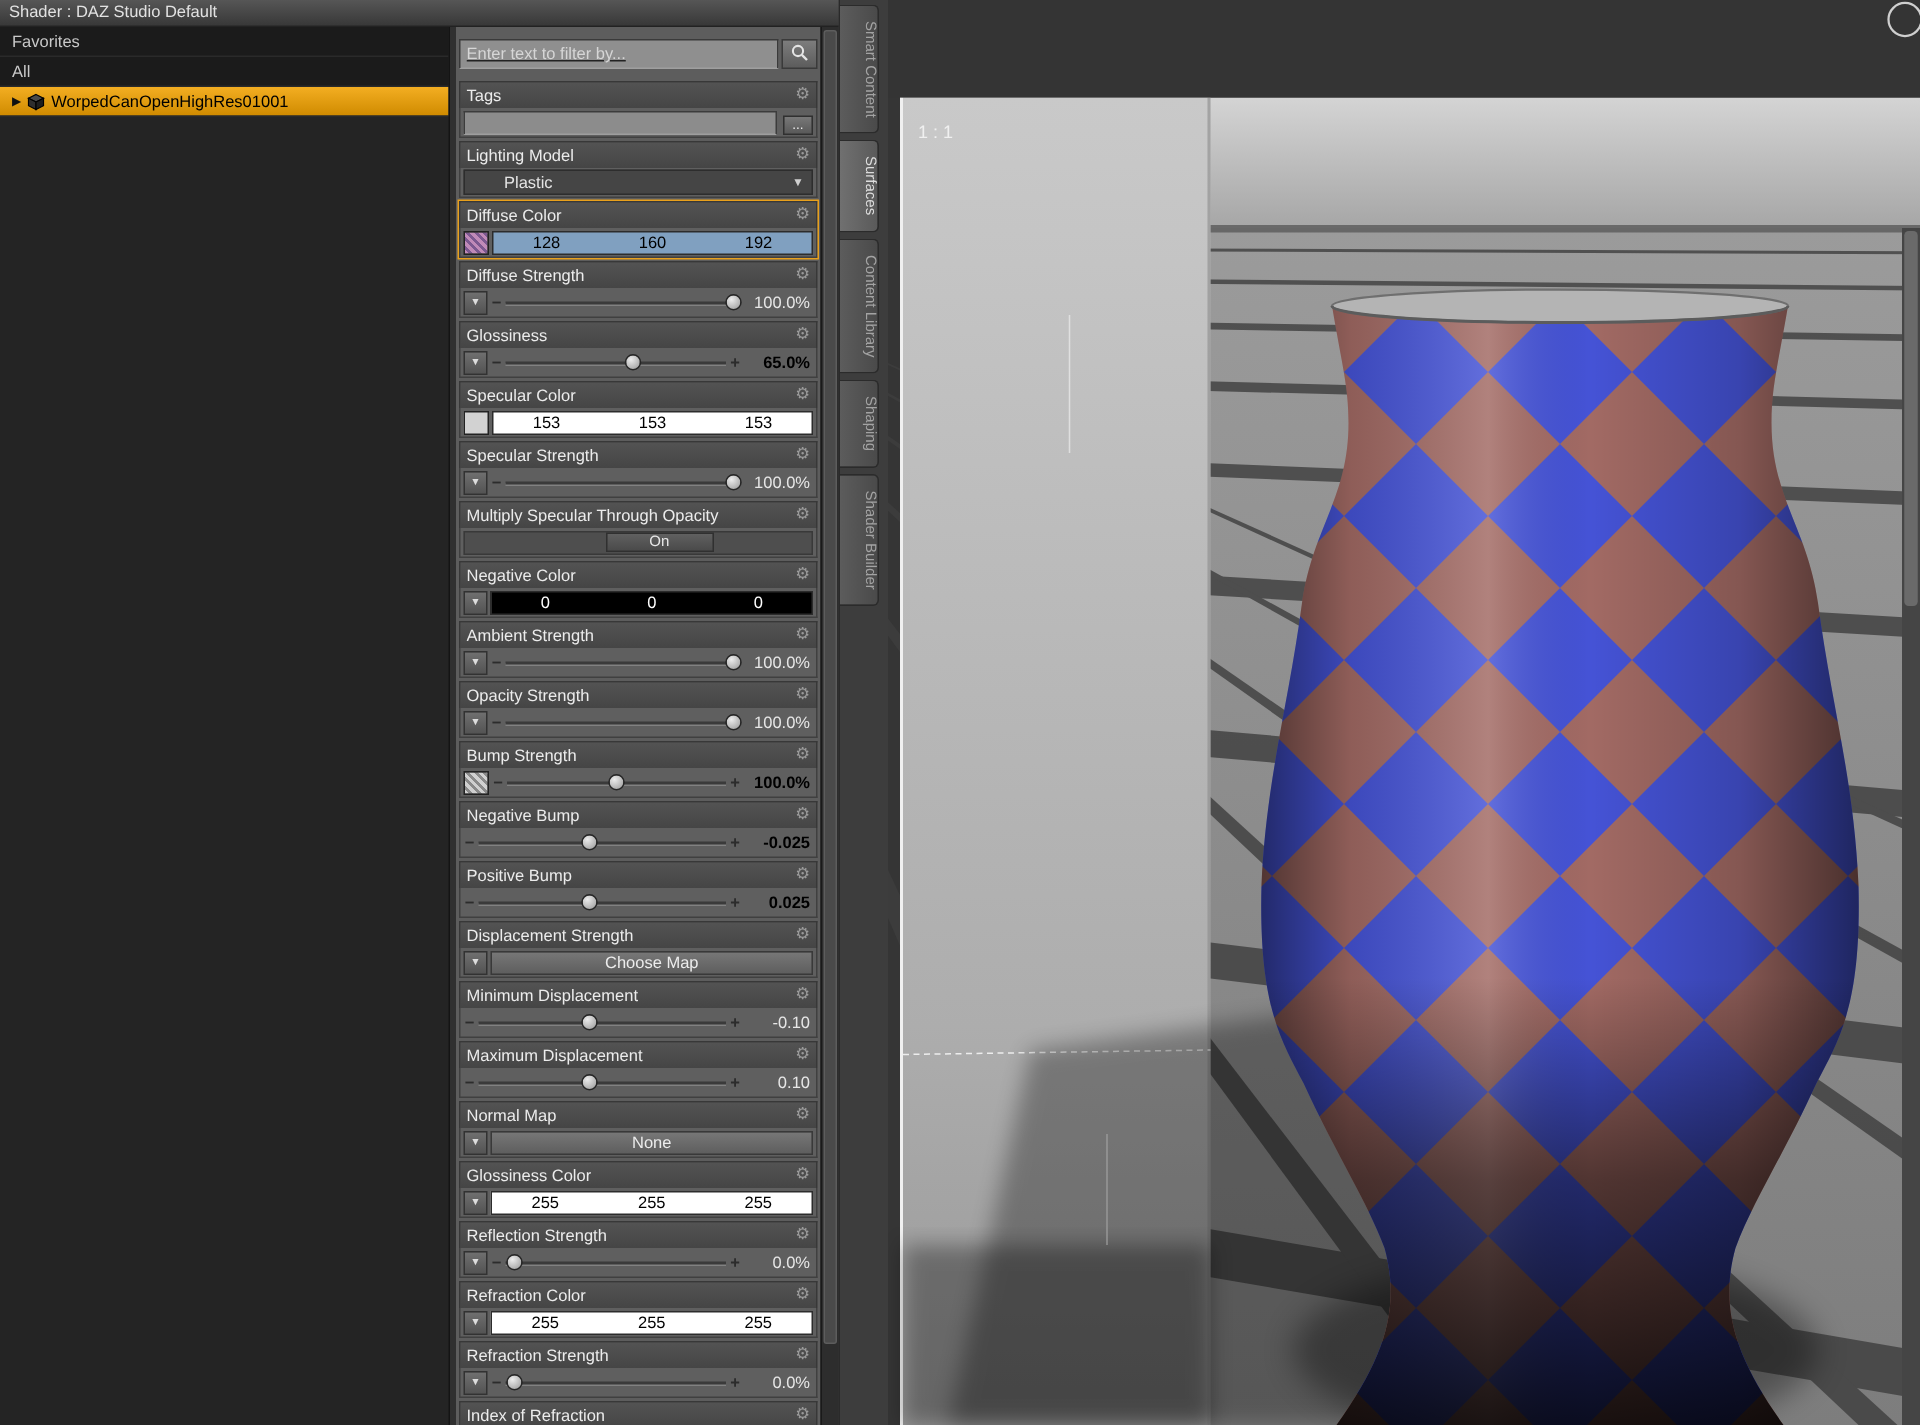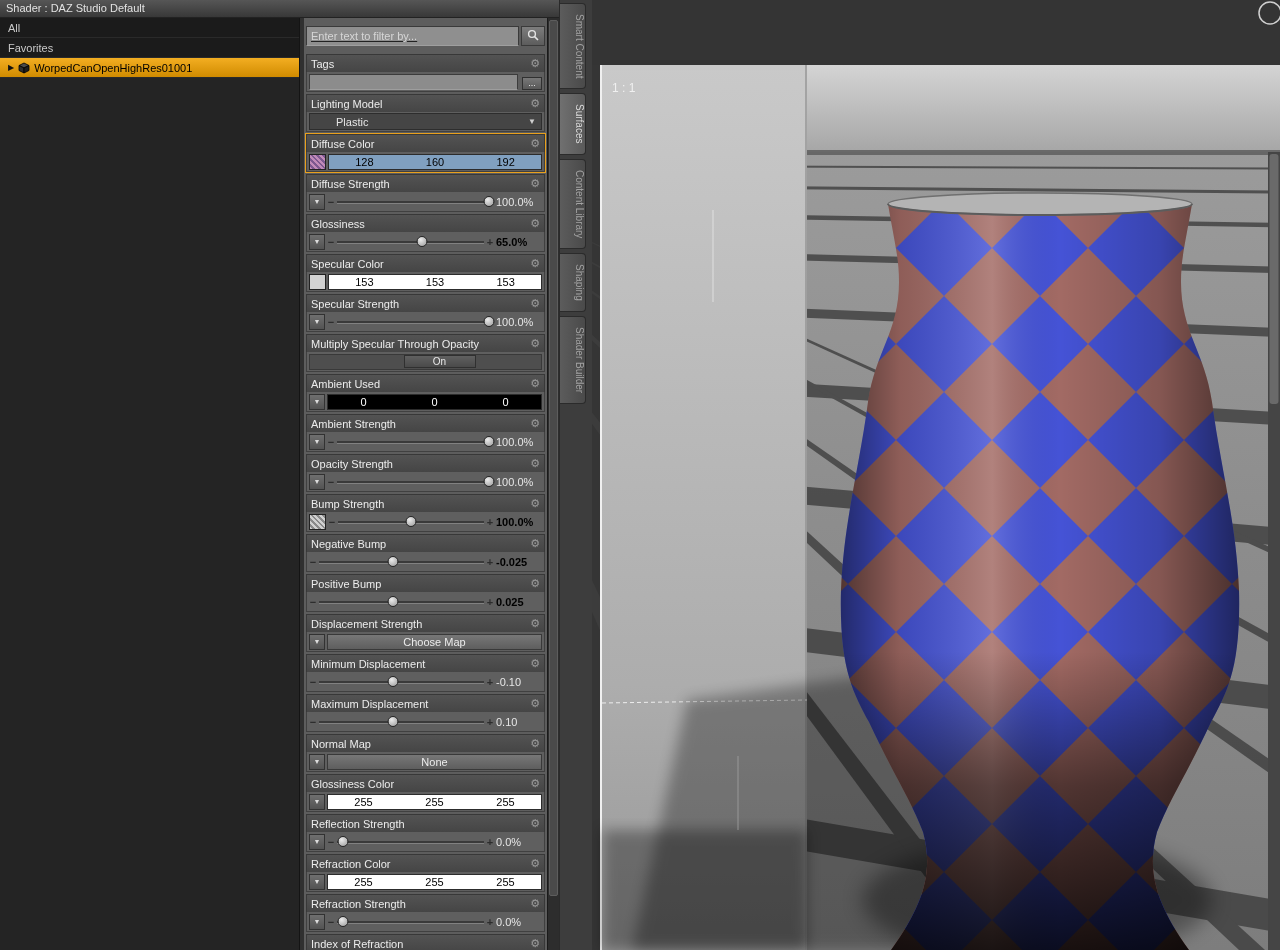--- a/index.html
+++ b/index.html
@@ -37,21 +37,21 @@
 .mini-btn{width:16px;height:16px;background:linear-gradient(#6f6f6f,#535353);border:1px solid #323232;color:#ddd;font-size:7px;display:flex;align-items:center;justify-content:center;flex:none;}
 .swatch{width:17px;height:16px;border:1px solid #222;flex:none;}
 .swatch.tex-purple{background:repeating-linear-gradient(45deg,#c08ab8 0 2px,#7c5890 2px 4px);}
 .swatch.plain{background:#d2d2d2;}
 .swatch.tex-gray{background:repeating-linear-gradient(45deg,#d0d0d0 0 2px,#8a8a8a 2px 4px);}
 
 .sl-minus,.sl-plus{width:8px;text-align:center;color:#2c2c2c;font-weight:bold;flex:none;}
 .sl-track{flex:1;position:relative;height:16px;min-width:0;}
 .sl-track::before{content:"";position:absolute;left:0;right:0;top:7px;height:2px;background:#3a3a3a;box-shadow:0 1px 0 #818181;}
 .sl-knob{position:absolute;top:2px;width:11px;height:11px;border-radius:50%;background:radial-gradient(circle at 35% 30%,#ececec,#989898);border:1px solid #262626;transform:translateX(-50%);}
-.sl-val{width:46px;text-align:left;color:#e6e6e6;flex:none;padding-right:2px;white-space:nowrap;}
+.sl-val{width:46px;text-align:right;color:#e6e6e6;flex:none;padding-right:2px;white-space:nowrap;}
 .sl-val.bold{color:#000;font-weight:bold;}
 
 .color-bar{flex:1;height:16px;display:flex;align-items:center;border:1px solid #2c2c2c;min-width:0;}
 .color-bar span{flex:1;text-align:center;}
 
 .wide-btn{flex:1;height:16px;background:linear-gradient(#777,#5e5e5e);border:1px solid #393939;color:#ececec;display:flex;align-items:center;justify-content:center;}
 .toggle-wrap{flex:1;height:16px;background:#4e4e4e;border:1px solid #393939;display:flex;align-items:flex-start;justify-content:center;padding-left:28px;}
 .toggle-btn{width:72px;height:13px;background:linear-gradient(#606060,#4a4a4a);border:1px solid #303030;color:#e8e8e8;display:flex;align-items:center;justify-content:center;font-size:10px;}
 .dd-bar{flex:1;height:17px;background:#454545;border:1px solid #2d2d2d;color:#e4e4e4;display:flex;align-items:center;padding-left:26px;position:relative;}
 .dd-arrow{position:absolute;right:5px;color:#cfcfcf;font-size:8px;}
@@ -75,24 +75,24 @@
 
 <div class="app">
 
   <div class="left-panel">
     <div class="title-bar">
       <span>Shader : DAZ Studio Default</span>
     </div>
     <div class="panel-body">
       <div class="surface-list">
           <div class="list-item">
-            <span class="li-label">All</span>
+            <span class="li-label">Favorites</span>
           </div>
           <div class="list-item">
-            <span class="li-label">Favorites</span>
+            <span class="li-label">All</span>
           </div>
           <div class="list-item selected">
             <span class="expander">▶</span>
             <span class="cube">
               <svg width="12" height="12" viewBox="0 0 12 12">
                 <path d="M6 1 L11 3.5 L6 6 L1 3.5 Z" fill="#4a4a4a" stroke="#000" stroke-width="0.8"></path>
                 <path d="M1 3.5 L6 6 L6 11 L1 8.5 Z" fill="#2e2e2e" stroke="#000" stroke-width="0.8"></path>
                 <path d="M11 3.5 L6 6 L6 11 L11 8.5 Z" fill="#1e1e1e" stroke="#000" stroke-width="0.8"></path>
               </svg>
             </span>
@@ -212,21 +212,21 @@
                 <span class="gear">⚙</span>
               </div>
               <div class="prop-ctrl">
                 <div class="toggle-wrap">
                   <button class="toggle-btn">On</button>
                 </div>
               </div>
             </div>
             <div class="prop-group">
               <div class="prop-header">
-                <span class="prop-label">Ambient Used</span>
+                <span class="prop-label">Negative Color</span>
                 <span class="gear">⚙</span>
               </div>
               <div class="prop-ctrl">
                 <button class="mini-btn">▼</button>
                 <div class="color-bar" style="background: rgb(0, 0, 0); color: rgb(255, 255, 255);">
                   <span>0</span>
                   <span>0</span>
                   <span>0</span>
                 </div>
               </div>

